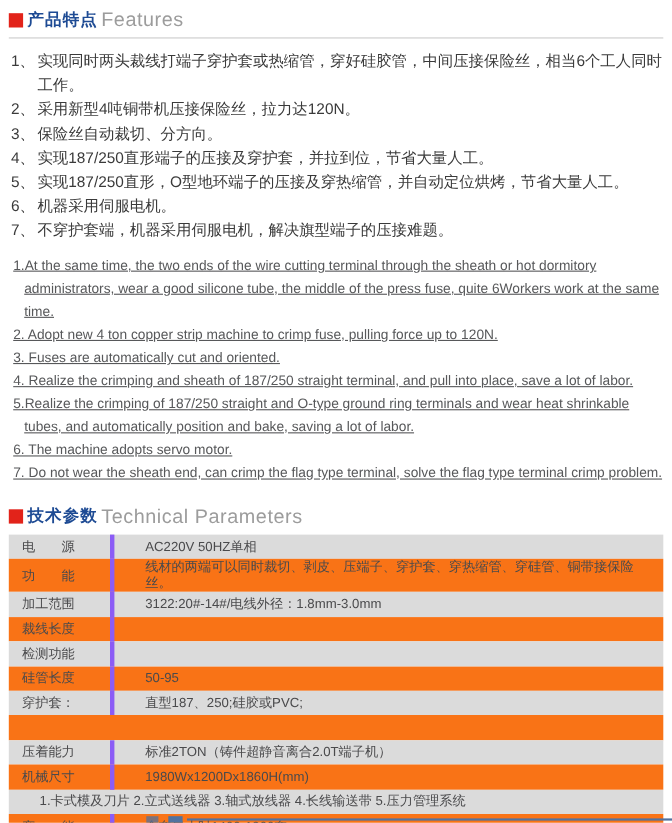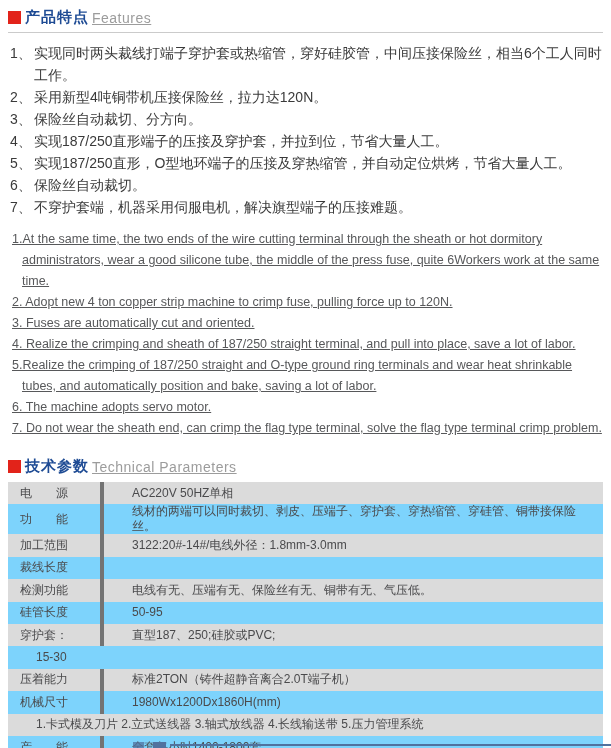--- a/index.html
+++ b/index.html
@@ -8,39 +8,39 @@
     background: #ffffff;
     overflow: hidden;
     font-family: "Liberation Sans", "DejaVu Sans", sans-serif;
   }
   .page { position: relative; width: 611px; height: 628px; padding: 8px 8px 0 8px; }
 
   
   .sec-head { display: flex; align-items: center; }
   .bullet { width: 13px; height: 13px; background: var(--red, #e2231a); margin-right: 4px; flex: 0 0 13px; }
   .zh-title { font-size: 15px; font-weight: bold; color: var(--blue, #1e4b94); letter-spacing: 1px; }
-  .en-title { font-size: 14px; color: var(--gray-title, #9c9c9c); margin-left: 3px; letter-spacing: .5px; text-decoration: underline; }
+  .en-title { font-size: 18px; color: var(--gray-title, #9c9c9c); margin-left: 3px; letter-spacing: .5px; }
   .rule { border-bottom: 1px solid #cbcbcb; margin-top: 5px; }
 
   
   .zh-list { margin-top: 9px; margin-left: 2px; color: var(--zh-text, #3a3a3a); font-size: 14px; line-height: 22px; }
   .zh-item { display: flex; }
   .zh-num { flex: 0 0 24px; }
   .zh-text { flex: 1; }
 
   
   .en-list { margin-top: 11px; margin-left: 4px; color: var(--en-text, #57585a); font-size: 12.5px; line-height: 21px; text-decoration: underline; }
   .en-item { padding-left: 10px; text-indent: -10px; }
 
   
   .params { margin-top: 18px; }
   .param-table { margin-top: 6px; }
-  .row { display: flex; align-items: center; min-height: 22.4px; background: #7dd3fc; color: var(--table-text, #4a4a4c); font-size: 12px; line-height: 1.25; }
+  .row { display: flex; align-items: center; min-height: 22.4px; background: #f97316; color: var(--table-text, #4a4a4c); font-size: 12px; line-height: 1.25; }
   .row.alt { background: var(--stripe, #dbdbdb); }
-  .cell.label { flex: 0 0 96px; padding-left: 12px; border-right: 4px solid #737373; align-self: stretch; display: flex; align-items: center; }
+  .cell.label { flex: 0 0 96px; padding-left: 12px; border-right: 4px solid #8b5cf6; align-self: stretch; display: flex; align-items: center; }
   .cell.value { flex: 1; padding-left: 28px; padding-right: 4px; }
 
   
   .footer-sq { position: absolute; width: 11px; height: 6px; top: 742px; background: var(--footer-blue, #51729f); }
   .footer-sq.s1 { left: 133px; opacity: .75; }
   .footer-sq.s2 { left: 153px; width: 13px; }
   .footer-line { position: absolute; left: 170px; right: 0; top: 744px; height: 2px; background: var(--footer-blue, #51729f); }
 </style>
 </head>
 <body>
@@ -71,21 +71,21 @@
         <div class="zh-item">
     <span class="zh-num">4、</span>
     <span class="zh-text">实现187/250直形端子的压接及穿护套，并拉到位，节省大量人工。</span>
   </div>
         <div class="zh-item">
     <span class="zh-num">5、</span>
     <span class="zh-text">实现187/250直形，O型地环端子的压接及穿热缩管，并自动定位烘烤，节省大量人工。</span>
   </div>
         <div class="zh-item">
     <span class="zh-num">6、</span>
-    <span class="zh-text">保险丝自动裁切。</span>
+    <span class="zh-text">机器采用伺服电机。</span>
   </div>
         <div class="zh-item">
     <span class="zh-num">7、</span>
     <span class="zh-text">不穿护套端，机器采用伺服电机，解决旗型端子的压接难题。</span>
   </div>
       </div>
     <div class="en-list" id="en-list">
         <p class="en-item">1.At the same time, the two ends of the wire cutting terminal through the sheath or hot dormitory administrators, wear a good silicone tube, the middle of the press fuse, quite 6Workers work at the same time.</p>
         <p class="en-item">2. Adopt new 4 ton copper strip machine to crimp fuse, pulling force up to 120N.</p>
         <p class="en-item">3. Fuses are automatically cut and oriented.</p>
@@ -113,32 +113,30 @@
   </div>
         <div class="row alt">
     <div class="cell label">加工范围</div>
     <div class="cell value">3122:20#-14#/电线外径：1.8mm-3.0mm</div>
   </div>
         <div class="row">
     <div class="cell label">裁线长度</div>
   </div>
         <div class="row alt">
     <div class="cell label">检测功能</div>
-    <div class="cell value">电线有无、压端有无、保险丝有无、铜带有无、气压低。</div>
   </div>
         <div class="row">
     <div class="cell label">硅管长度</div>
     <div class="cell value">50-95</div>
   </div>
         <div class="row alt">
     <div class="cell label">穿护套：</div>
     <div class="cell value">直型187、250;硅胶或PVC;</div>
   </div>
         <div class="row">
-    <div class="cell value">15-30</div>
   </div>
         <div class="row alt">
     <div class="cell label">压着能力</div>
     <div class="cell value">标准2TON（铸件超静音离合2.0T端子机）</div>
   </div>
         <div class="row">
     <div class="cell label">机械尺寸</div>
     <div class="cell value">1980Wx1200Dx1860H(mm)</div>
   </div>
         <div class="row alt">

